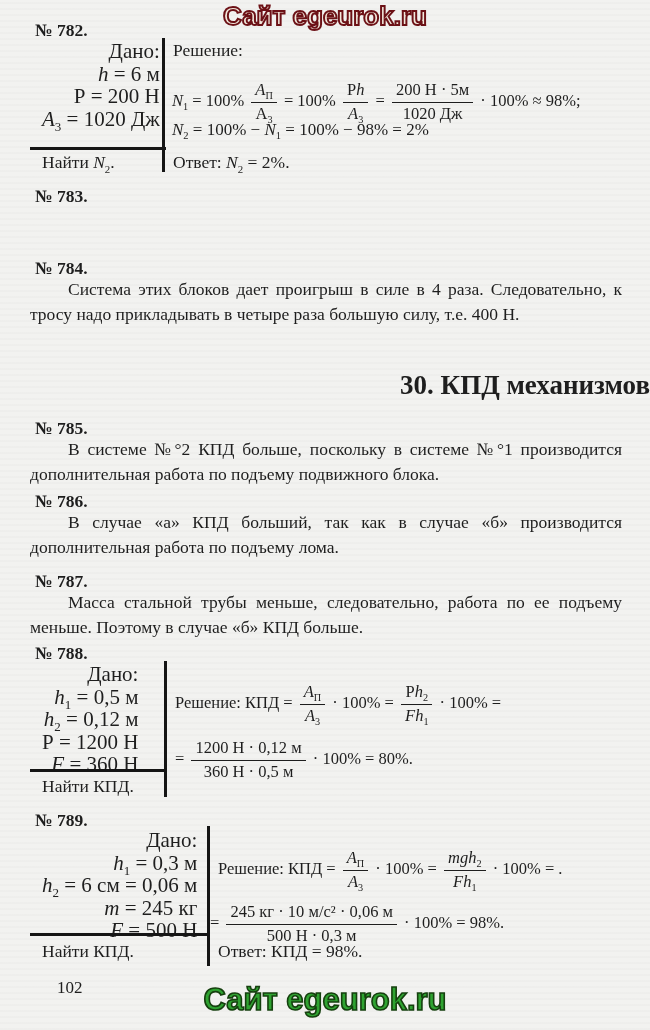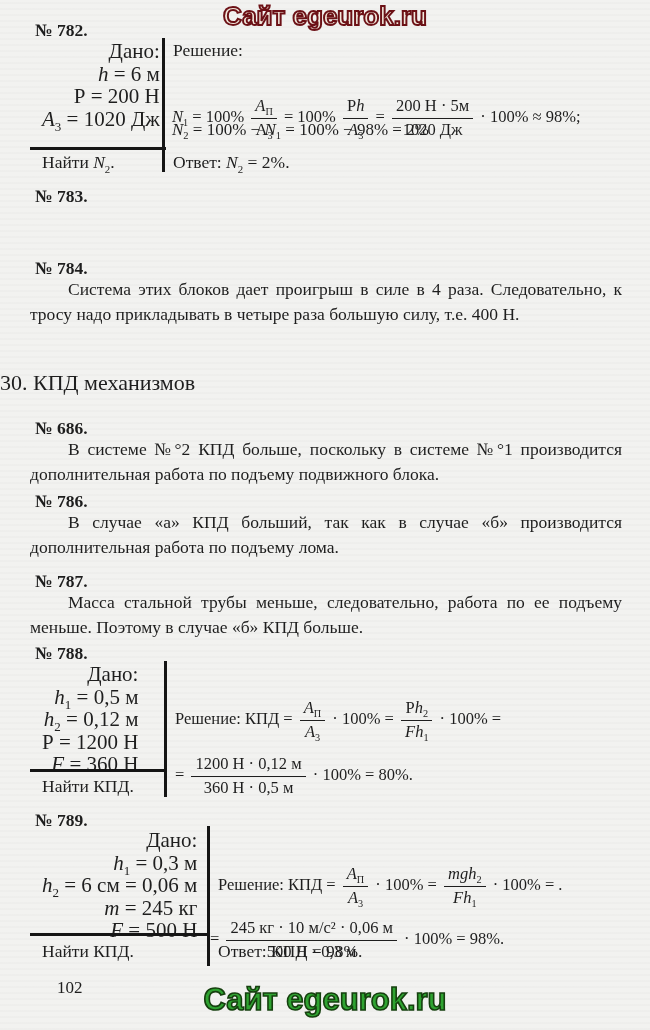--- a/index.html
+++ b/index.html
@@ -9,30 +9,30 @@
         background:repeating-linear-gradient(0deg, rgba(0,0,0,0.015) 0 2px, transparent 2px 6px);}
   .wm-top{position:absolute;top:1px;left:0;width:100%;text-align:center;
         font-family:"Liberation Sans","DejaVu Sans",sans-serif;font-weight:bold;font-size:26px;
         color:#f2e9dd;-webkit-text-stroke:2px #6c1116;}
   .wm-bottom{position:absolute;top:982px;left:0;width:100%;text-align:center;
         font-family:"Liberation Sans","DejaVu Sans",sans-serif;font-weight:bold;font-size:31px;
         color:#2fa331;-webkit-text-stroke:1.6px #16400f;}
   .plabel{position:absolute;left:35px;font-weight:bold;font-size:17.5px;}
   .para{position:absolute;left:30px;width:592px;font-size:17.5px;line-height:25px;
         text-align:justify;text-indent:38px;}
-  .sect{position:absolute;left:0;width:100%;text-align:left;font-weight:normal;font-size:22px;}
+  .sect{position:absolute;left:0;width:100%;text-align:right;font-weight:bold;font-size:27px;}
   .given{position:absolute;font-size:21px;line-height:22.5px;white-space:nowrap;text-align:right;}
   .vline{position:absolute;width:3px;background:#151515;}
   .hline{position:absolute;height:3px;background:#151515;}
   .find{position:absolute;font-size:17.5px;white-space:nowrap;}
   .sol-label{position:absolute;font-size:17.5px;}
   .frow{position:absolute;font-size:16.5px;white-space:nowrap;}
   .frow2{position:absolute;font-size:17px;white-space:nowrap;}
   .frac{display:inline-flex;flex-direction:column;align-items:center;vertical-align:middle;
-        margin:16px 3px;line-height:1.25;text-align:center;}
+        margin:0 3px;line-height:1.25;text-align:center;}
   .frac .num{border-bottom:1.5px solid #1e1e1e;padding:0 4px 1px;}
   .frac .den{padding:1px 4px 0;}
   .it{font-style:italic;}
   sub{font-size:0.62em;line-height:0;}
   .answer{position:absolute;font-size:17.5px;white-space:nowrap;text-align:right;}
   .pagenum{position:absolute;left:45px;top:978px;font-size:17px;margin-left:12px;}
 </style>
 </head>
 <body>
 
@@ -72,21 +72,21 @@
     <span>Ответ: </span><span class="it">N</span><sub>2</sub><span> = 2%.</span>
   </div>
 
   <div class="plabel" style="top:186px">№ 783.</div>
 
   <div class="plabel" style="top:258px">№ 784.</div>
   <div class="para" style="top:277px">Система этих блоков дает проигрыш в силе в 4 раза. Следовательно, к тросу надо прикладывать в четыре раза большую силу, т.е. 400 Н.</div>
 
   <div class="sect" style="top:370px">30. КПД механизмов</div>
 
-  <div class="plabel" style="top:418px">№ 686.</div>
+  <div class="plabel" style="top:418px">№ 785.</div>
   <div class="para" style="top:437px">В системе №°2 КПД больше, поскольку в системе №°1 производится дополнительная работа по подъему подвижного блока.</div>
 
   <div class="plabel" style="top:491px">№ 786.</div>
   <div class="para" style="top:510px">В случае «а» КПД больший, так как в случае «б» производится дополнительная работа по подъему лома.</div>
 
   <div class="plabel" style="top:571px">№ 787.</div>
   <div class="para" style="top:590px">Масса стальной трубы меньше, следовательно, работа по ее подъему меньше. Поэтому в случае «б» КПД больше.</div>
 
   <div class="plabel" style="top:643px">№ 788.</div>
   <div class="given" style="left:42px;top:663px">

